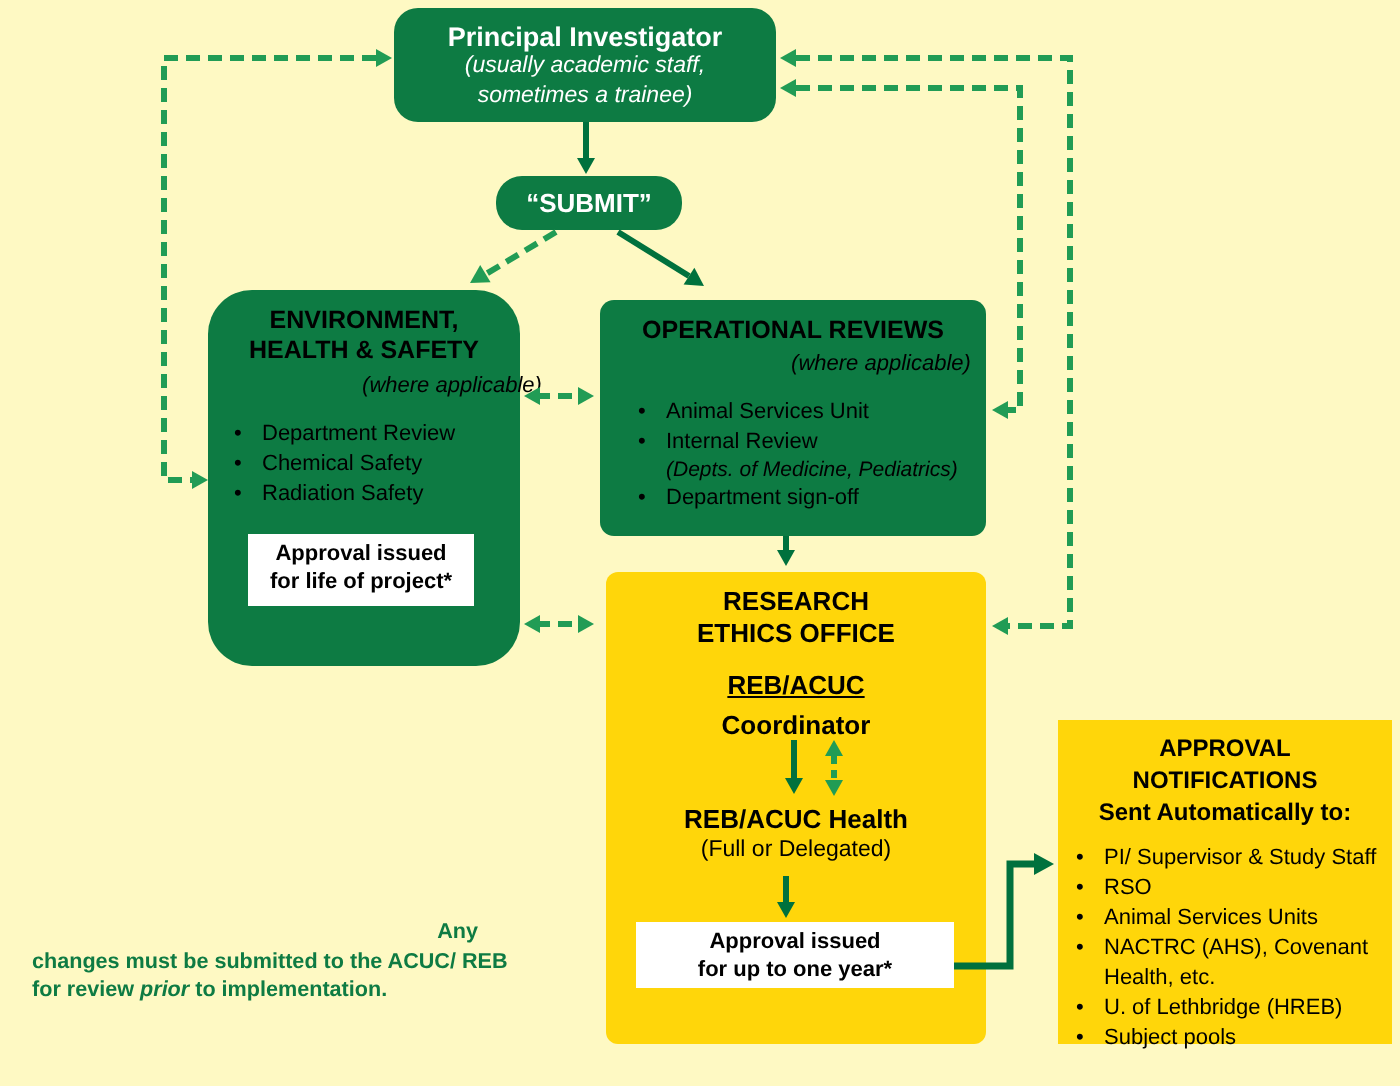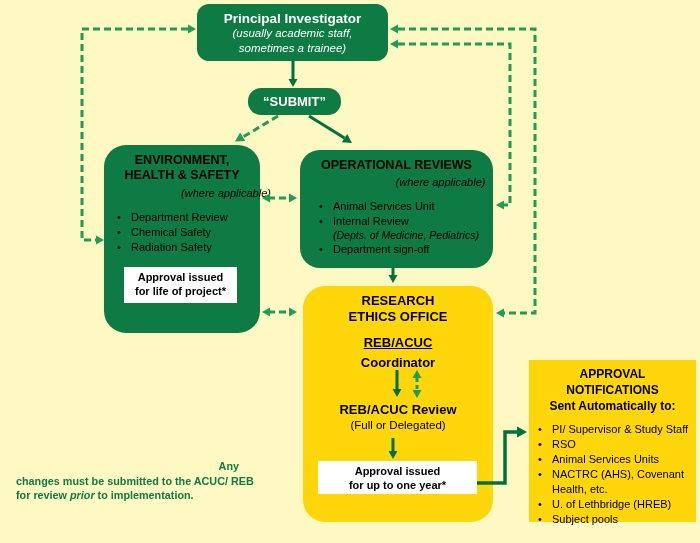--- a/index.html
+++ b/index.html
@@ -7,22 +7,22 @@
           font-family:"Liberation Sans",sans-serif;color:#000;overflow:hidden;}
   .box{position:absolute;box-sizing:border-box;}
   .green{background:var(--box_green);}
   .yellow{background:var(--yellow);}
   .pi{left:197px;top:4px;width:191px;height:57px;border-radius:12px;color:#fff;text-align:center;}
   .pi-title{font-size:13.5px;font-weight:bold;margin-top:7px;}
   .pi-sub{font-size:11.5px;font-style:italic;line-height:13.5px;margin-top:1px;}
   .submit{left:248px;top:88px;width:93px;height:27px;border-radius:13px;color:#fff;
           text-align:center;font-weight:bold;font-size:13px;line-height:27px;}
   .ehs{left:104px;top:145px;width:156px;height:188px;border-radius:22px;}
-  .ops{left:300px;top:150px;width:193px;height:118px;border-radius:20px;}
-  .reo{left:303px;top:286px;width:190px;height:236px;border-radius:22px;}
+  .ops{left:300px;top:150px;width:193px;height:118px;border-radius:7px;}
+  .reo{left:303px;top:286px;width:190px;height:236px;border-radius:6px;}
   .notif{left:529px;top:360px;width:167px;height:162px;}
   .abs{position:absolute;}
   .bt{font-weight:bold;font-size:12.5px;line-height:15px;text-align:center;width:100%;}
   .sub{font-style:italic;font-size:11px;line-height:13px;text-align:center;width:100%;margin-top:2px;margin-left:44px;}
   .blist{list-style:none;margin:0;padding:0;font-size:11px;line-height:15px;}
   .blist li{position:relative;padding-left:21px;}
   .blist li::before{content:"\2022";position:absolute;left:7px;top:0;}
   .subnote{font-style:italic;font-size:10.5px;line-height:13px;}
   .wbox{position:absolute;background:#fff;text-align:center;font-weight:bold;
         font-size:11px;line-height:14px;padding-top:3px;box-sizing:border-box;}
@@ -80,21 +80,21 @@
       </li>
       <li>Department sign-off</li>
     </ul>
   </div>
 
   <div class="box yellow reo">
     <div class="abs bt" style="top:7px;font-size:13px;line-height:16px;">RESEARCH</div>
     <div class="abs bt" style="top:23px;font-size:13px;line-height:16px;">ETHICS OFFICE</div>
     <div class="abs bt" style="top:48px;font-size:13px;line-height:17px;text-decoration:underline;">REB/ACUC</div>
     <div class="abs bt" style="top:68px;font-size:13px;line-height:17px;">Coordinator</div>
-    <div class="abs bt" style="top:116px;font-size:13px;line-height:16px;">REB/ACUC Review</div>
+    <div class="abs bt" style="top:116px;font-size:13px;line-height:16px;">REB/ACUC Health</div>
     <div class="abs" style="top:133px;width:100%;text-align:center;font-size:11.5px;">(Full or Delegated)</div>
     <div class="wbox" style="left:15px;top:175px;width:159px;height:33px;">
       <div>Approval issued</div>
       <div>for up to one year*</div>
     </div>
   </div>
 
   <div class="box yellow notif">
     <div class="abs notif-title" style="top:6px;">APPROVAL</div>
     <div class="abs notif-title" style="top:22px;">NOTIFICATIONS</div>

